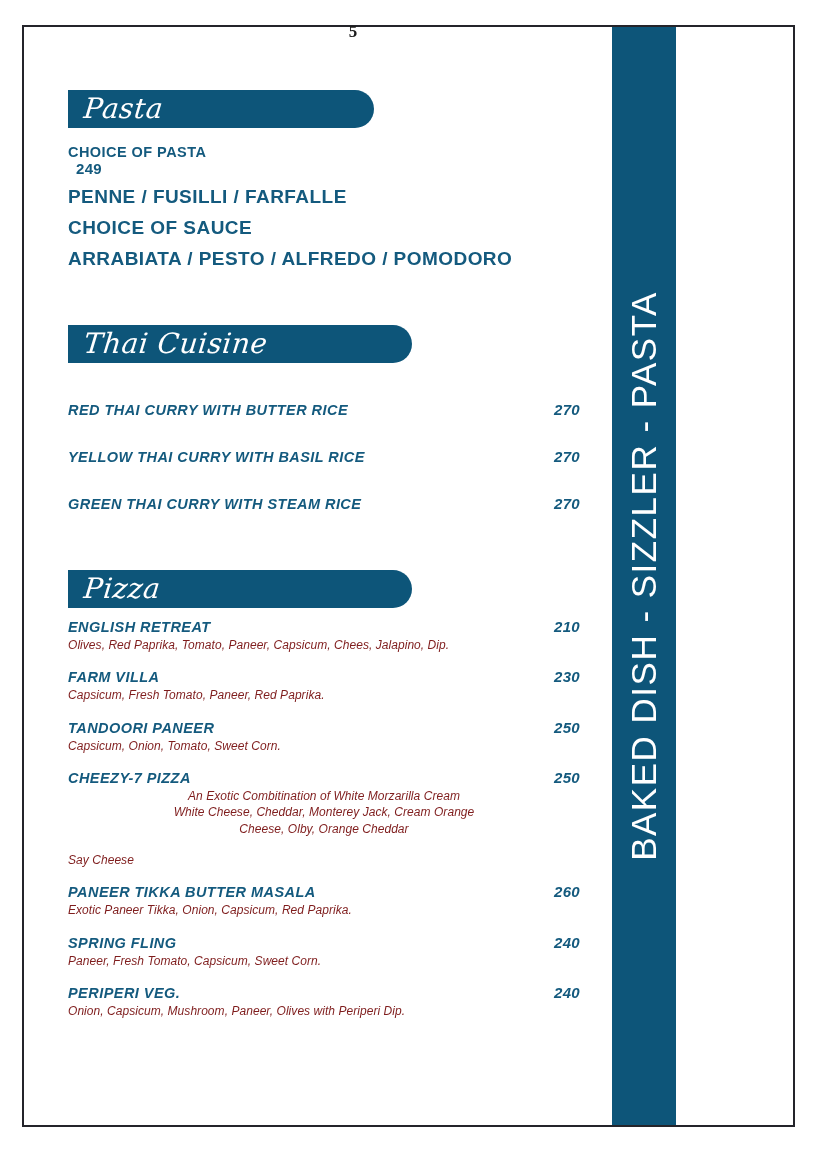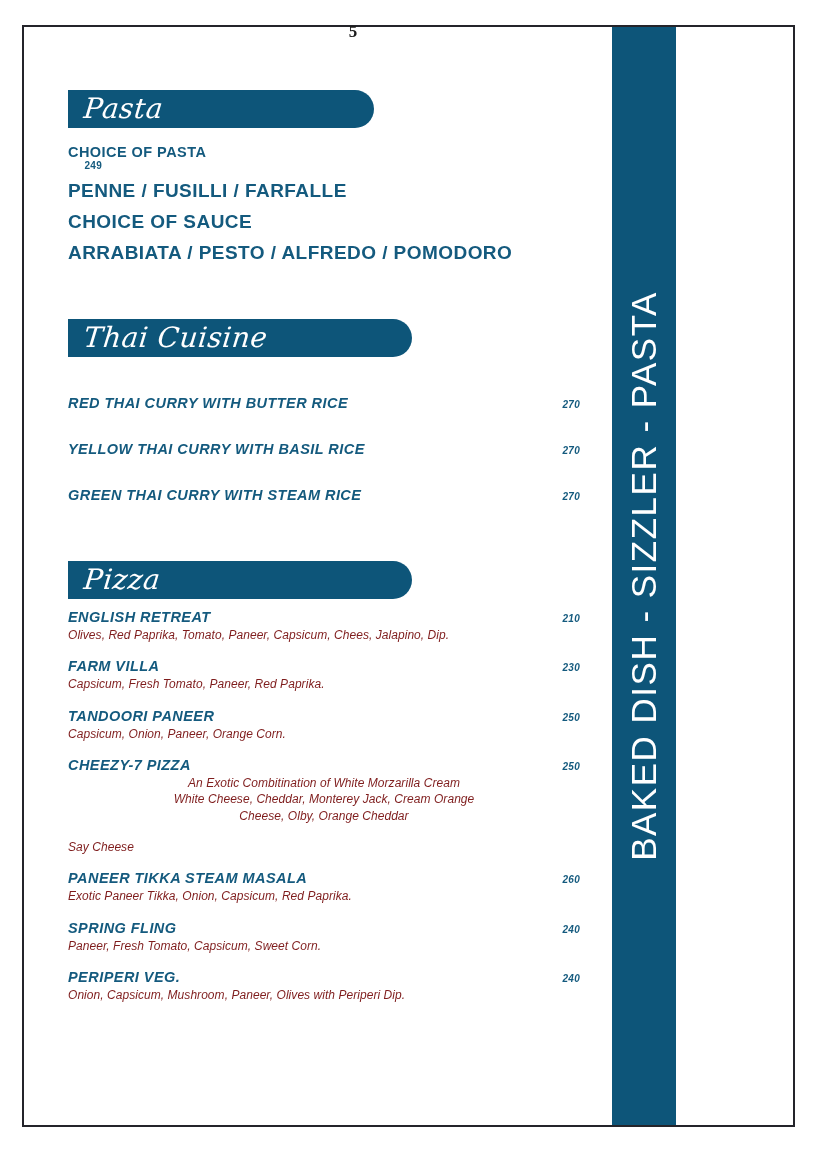--- a/index.html
+++ b/index.html
@@ -91,21 +91,21 @@
     justify-content:space-between;
     align-items:baseline;
   }
   .row-name {
     font-size:14.5px;
     font-weight:bold;
     color:#145a7e;
     letter-spacing:0.45px;
   }
   .row-price {
-    font-size:10px;
+    font-size:15px;
     font-weight:bold;
     color:#145a7e;
     letter-spacing:0.3px;
     min-width:34px;
     text-align:right;
   }
   .row-desc {
     font-size:12px;
     color:#7f1d1d;
     line-height:1.36;
@@ -199,37 +199,37 @@
           <span class="row-name">FARM VILLA</span>
           <span class="row-price">230</span>
         </div>
         <div class="row-desc">Capsicum, Fresh Tomato, Paneer, Red Paprika.</div>
       </div>
       <div class="row">
         <div class="row-head">
           <span class="row-name">TANDOORI PANEER</span>
           <span class="row-price">250</span>
         </div>
-        <div class="row-desc">Capsicum, Onion, Paneer, Orange Corn.</div>
+        <div class="row-desc">Capsicum, Onion, Tomato, Sweet Corn.</div>
       </div>
       <div class="row">
         <div class="row-head">
           <span class="row-name">CHEEZY-7 PIZZA</span>
           <span class="row-price">250</span>
         </div>
         <div class="row-desc" style="white-space:pre-line;text-align:center;">An Exotic Combitination of White Morzarilla Cream
 White Cheese, Cheddar, Monterey Jack, Cream Orange
 Cheese, Olby, Orange Cheddar</div>
       </div>
       <div class="row">
         <div class="row-desc">Say Cheese</div>
       </div>
       <div class="row">
         <div class="row-head">
-          <span class="row-name">PANEER TIKKA STEAM MASALA</span>
+          <span class="row-name">PANEER TIKKA BUTTER MASALA</span>
           <span class="row-price">260</span>
         </div>
         <div class="row-desc">Exotic Paneer Tikka, Onion, Capsicum, Red Paprika.</div>
       </div>
       <div class="row">
         <div class="row-head">
           <span class="row-name">SPRING FLING</span>
           <span class="row-price">240</span>
         </div>
         <div class="row-desc">Paneer, Fresh Tomato, Capsicum, Sweet Corn.</div>

